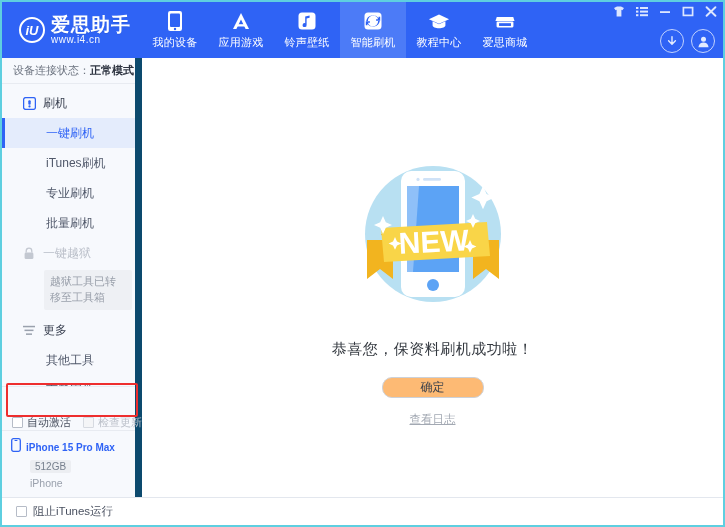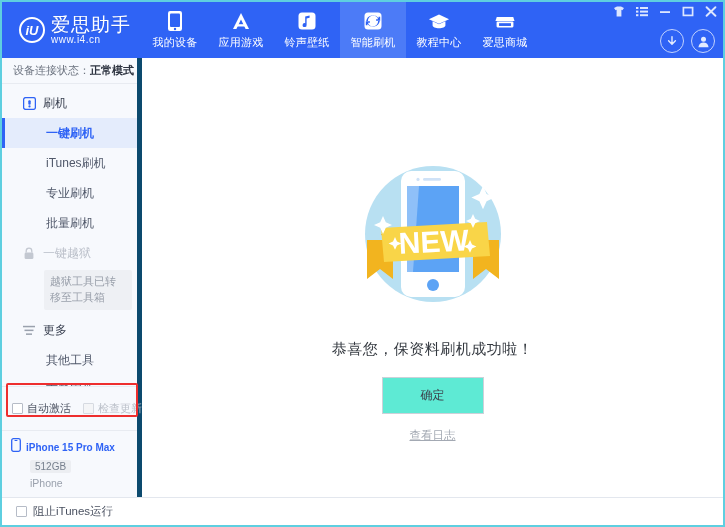--- a/index.html
+++ b/index.html
@@ -42,21 +42,21 @@
     color: #ffffff;
     font-size: 13px;
     font-weight: bold;
     display: flex; align-items: center; justify-content: center;
     font-style: italic;
     flex: 0 0 26px;
     text-align: center;
   }
   .brand-text { color: #fff; line-height: 1.05; }
   .brand-name {
-    font-size: 19px; font-weight: normal; letter-spacing: 1px;
+    font-size: 19px; font-weight: bold; letter-spacing: 1px;
     display: block;
     text-shadow: 0 1px 0 rgba(0,0,0,.08);
   }
   .brand-url { font-size: 10px; display: block; letter-spacing: .5px; opacity: .95; }
 
   .nav {
     display: flex;
     align-items: stretch;
     flex: 1;
   }
@@ -104,21 +104,21 @@
   }
   .circ-btn svg { display: block; }
 
   
   .body { display: flex; flex: 1; min-height: 0; }
 
   .sidebar {
     width: 140px;
     flex: 0 0 140px;
     background: #f7f9fd;
-    border-right: 5px solid #0c4a6e;
+    border-right: 7px solid #0c4a6e;
     display: flex;
     flex-direction: column;
     position: relative;
   }
   .conn-status {
     height: 26px;
     display: flex; align-items: center;
     padding-left: 11px;
     font-size: 11px;
     color: #6d7480;
@@ -143,42 +143,41 @@
     display: flex; align-items: center;
     padding-left: 44px;
     font-size: 12px;
     color: #50586a;
     cursor: pointer;
     position: relative;
   }
   .sub.active {
     background: #e4ecfc;
     color: #2f63f5;
-    font-weight: bold;
   }
   .sub.active::before {
     content: "";
     position: absolute; left: 0; top: 0; bottom: 0;
     width: 3px; background: #2f63f5;
   }
   .tip {
     margin: 2px 8px 6px 42px;
     background: #eef0f4;
     color: #9aa0ab;
     font-size: 11px;
     border-radius: 2px;
     padding: 4px 6px;
     line-height: 1.45;
     width: 88px;
   }
 
   .sb-opts {
     border-top: 1px solid #e8ebf1;
     height: 44px;
-    display: flex; align-items: center;
+    display: flex; align-items: flex-end;
     padding-left: 10px;
     gap: 12px;
     position: relative;
     margin-top: auto;
   }
   .cbx { display: flex; align-items: center; gap: 4px; font-size: 11px; color: #4a5160; cursor: pointer; white-space: nowrap; }
   .cbx.dis { color: #bcc1ca; cursor: default; }
   .box {
     width: 11px; height: 11px;
     border: 1px solid #b6bcc7;
@@ -226,24 +225,24 @@
   .art { width: 180px; height: 180px; position: relative; }
   .art svg { display: block; }
   .msg {
     margin-top: 16px;
     font-size: 15px;
     color: #33383f;
     letter-spacing: .5px;
   }
   .ok-btn {
     margin-top: 18px;
-    width: 102px; height: 37px;
+    width: 102px; height: 21px;
     border: 1px solid #ccd1d9;
-    background: #5eead4;
-    border-radius: 0;
+    background: #fdba74;
+    border-radius: 10px;
     font-size: 12px;
     color: #3c424c;
     cursor: pointer;
     font-family: "Liberation Sans", sans-serif;
   }
   .loglink {
     margin-top: 14px;
     font-size: 11.5px;
     color: #a3a9b3;
     text-decoration: underline;

